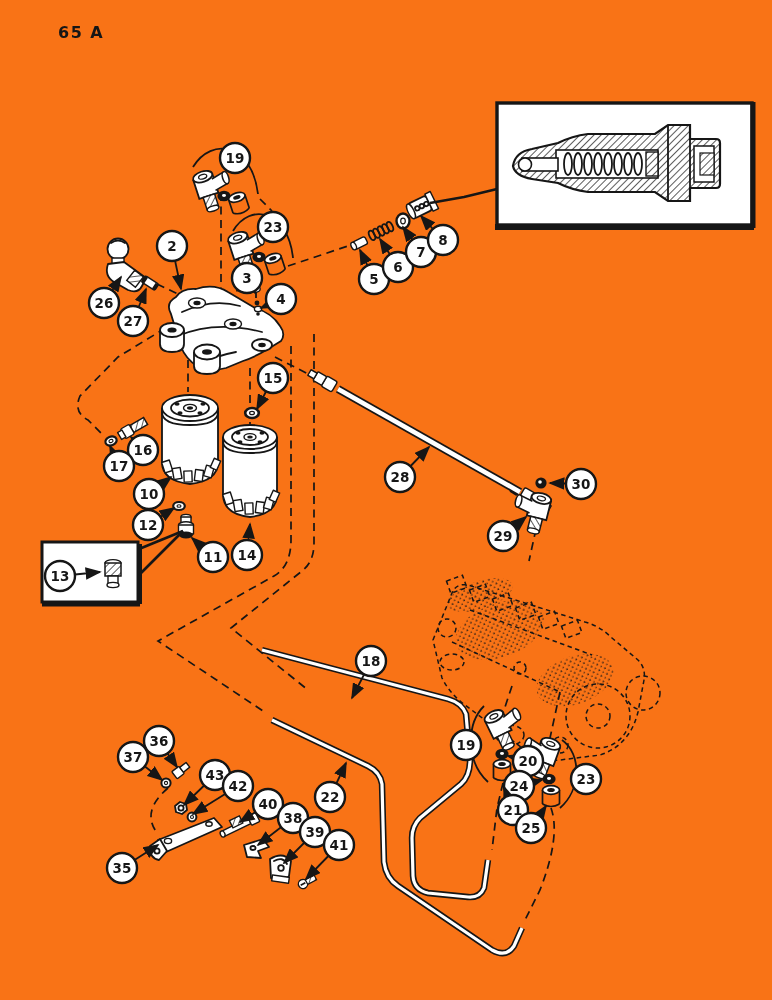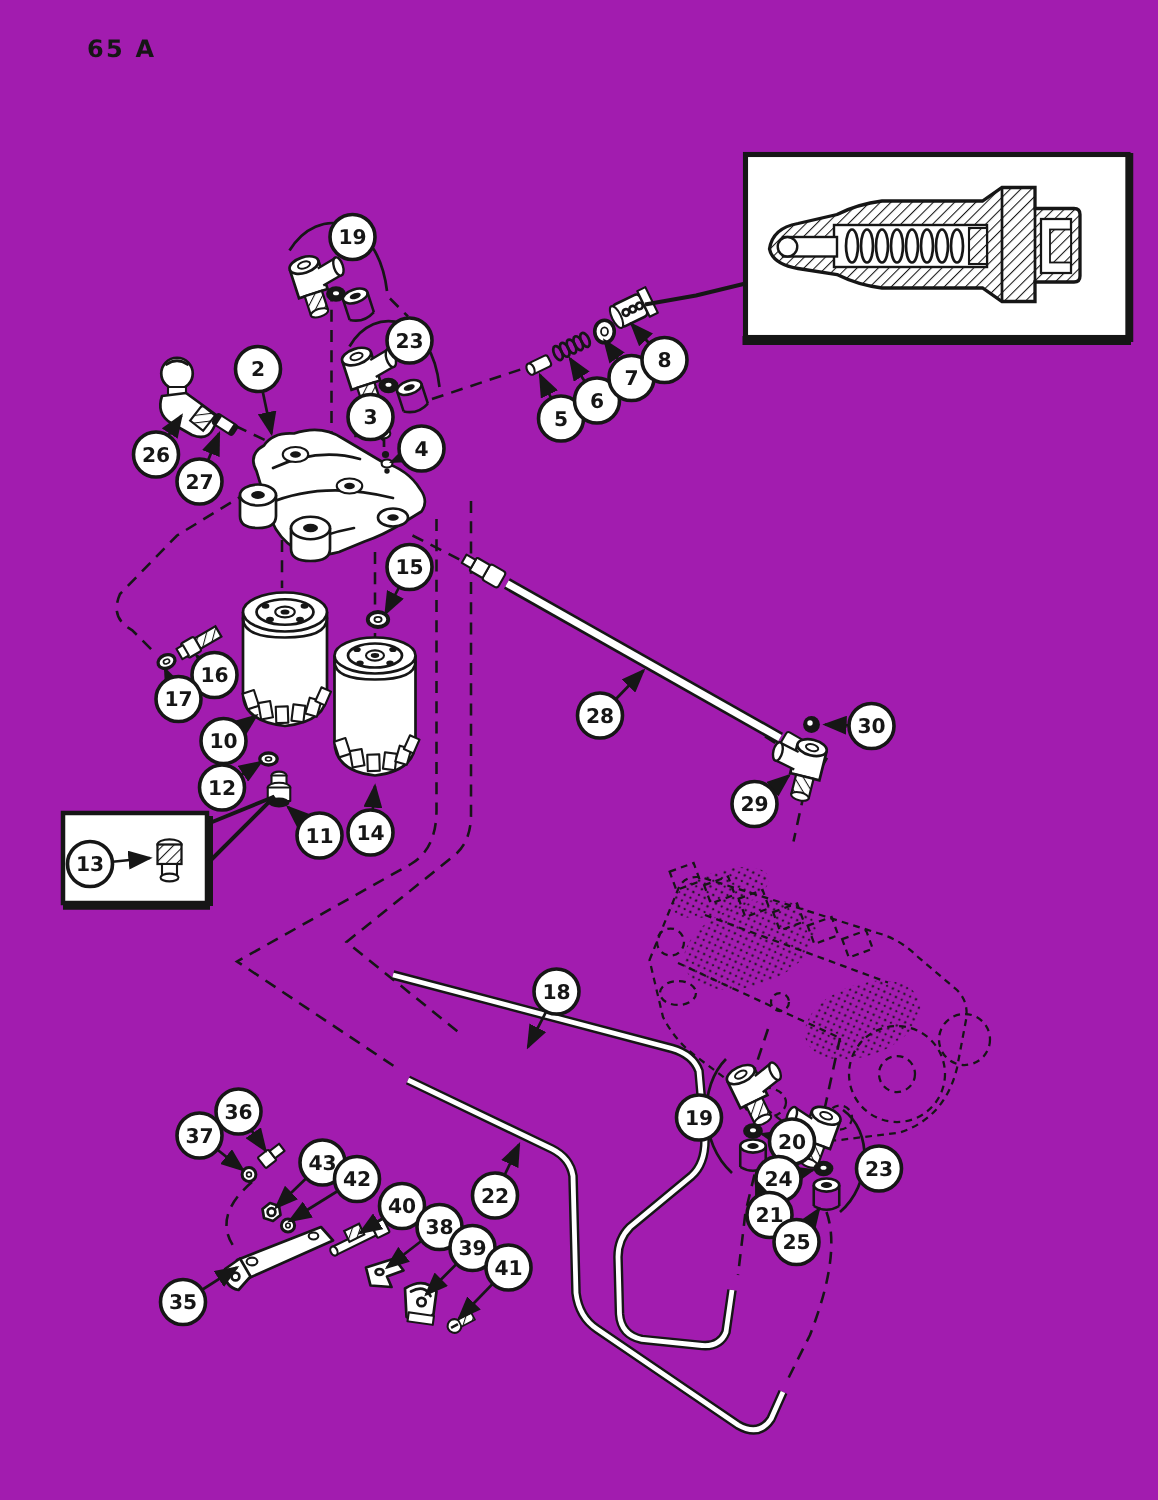--- a/index.html
+++ b/index.html
@@ -1,16 +1,16 @@
 <!DOCTYPE html>
 <html><head>
 <meta charset="utf-8">
 <style>
   html,body{margin:0;padding:0;background:#e8e8e4;}
-  .page{width:772px;height:1000px;background:#a21caf;position:relative;margin:0 auto;
+  .page{width:772px;height:1000px;background:#f97316;position:relative;margin:0 auto;
         font-family:"DejaVu Sans", sans-serif;}
   svg{display:block}
   .s  {stroke:#161616;fill:none;stroke-width:1.8;stroke-linecap:round;stroke-linejoin:round;}
   .sf {stroke:#161616;fill:#ffffff;stroke-width:1.8;stroke-linejoin:round;}
   .sf2{stroke:#161616;fill:#ffffff;stroke-width:1.4;stroke-linejoin:round;}
   .fk {fill:#161616;stroke:none;}
   .dsh{stroke:#161616;fill:none;stroke-width:1.7;stroke-dasharray:8 5.5;stroke-linecap:butt;}
   .pmp{stroke:#161616;fill:none;stroke-width:1.5;stroke-dasharray:4.5 3.5;}
   .ldr{stroke:#161616;fill:none;stroke-width:2.6;stroke-linejoin:round;}
   .thn{stroke:#161616;fill:none;stroke-width:1.8;}

